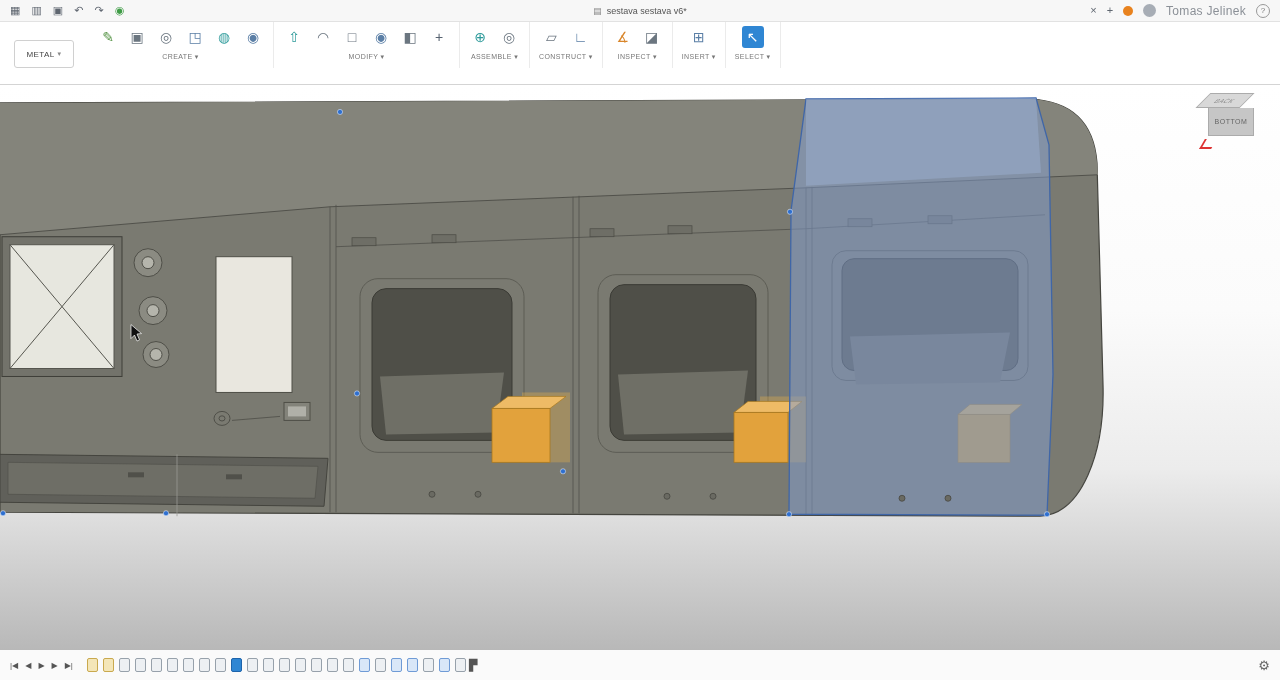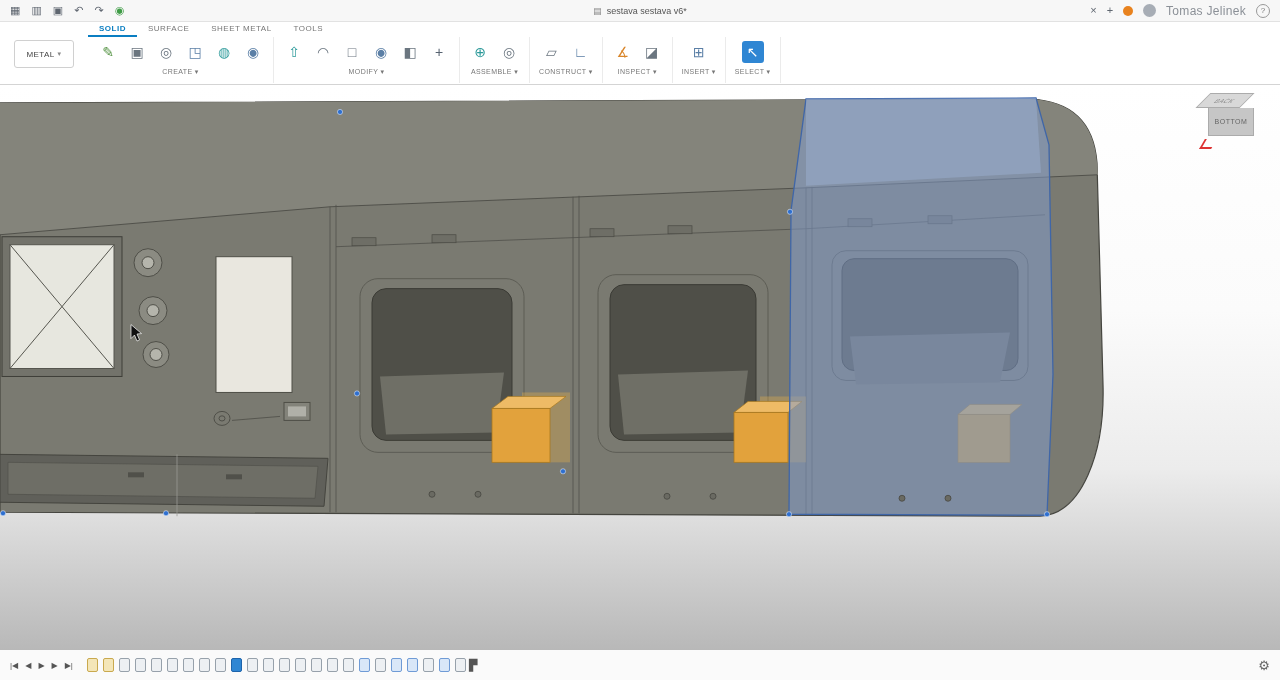--- a/index.html
+++ b/index.html
@@ -77,26 +77,20 @@
       <span class="user">Tomas Jelinek</span>
       <span class="help">?</span>
     </div>
   </header>
 
   <div class="ribbon">
     <div class="design-btn">
       <span>METAL</span>
       <span class="caret">▾</span>
     </div>
-    <div class="tabs" id="ribbon-tabs">
-        <div class="tab active">SOLID</div>
-        <div class="tab">SURFACE</div>
-        <div class="tab">SHEET METAL</div>
-        <div class="tab">TOOLS</div>
-      </div>
     <div class="groups" id="ribbon-groups">
         <div class="group">
           <div class="g-icons">
             <div class="tool" style="color: rgb(78, 143, 61);">✎</div>
             <div class="tool" style="color: rgb(107, 118, 128);">▣</div>
             <div class="tool" style="color: rgb(107, 118, 128);">◎</div>
             <div class="tool" style="color: rgb(91, 127, 166);">◳</div>
             <div class="tool" style="color: rgb(45, 154, 154);">◍</div>
             <div class="tool" style="color: rgb(91, 127, 166);">◉</div>
           </div>

